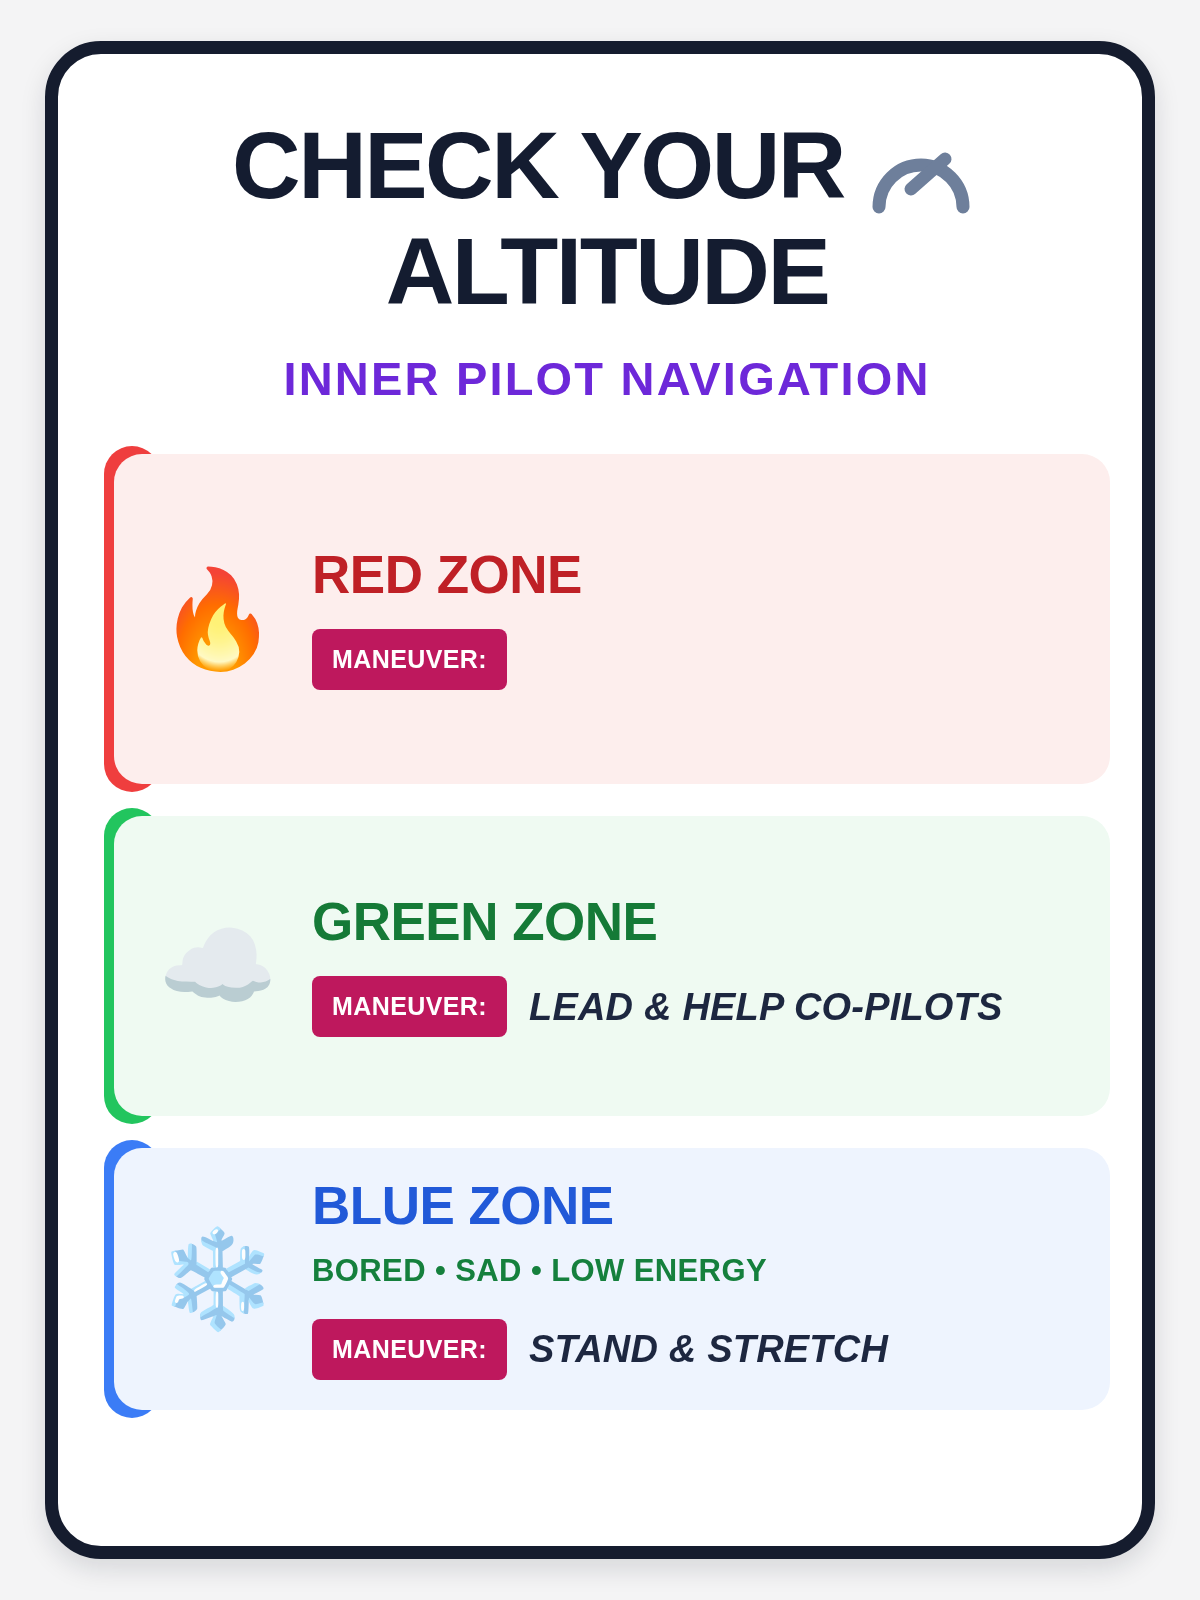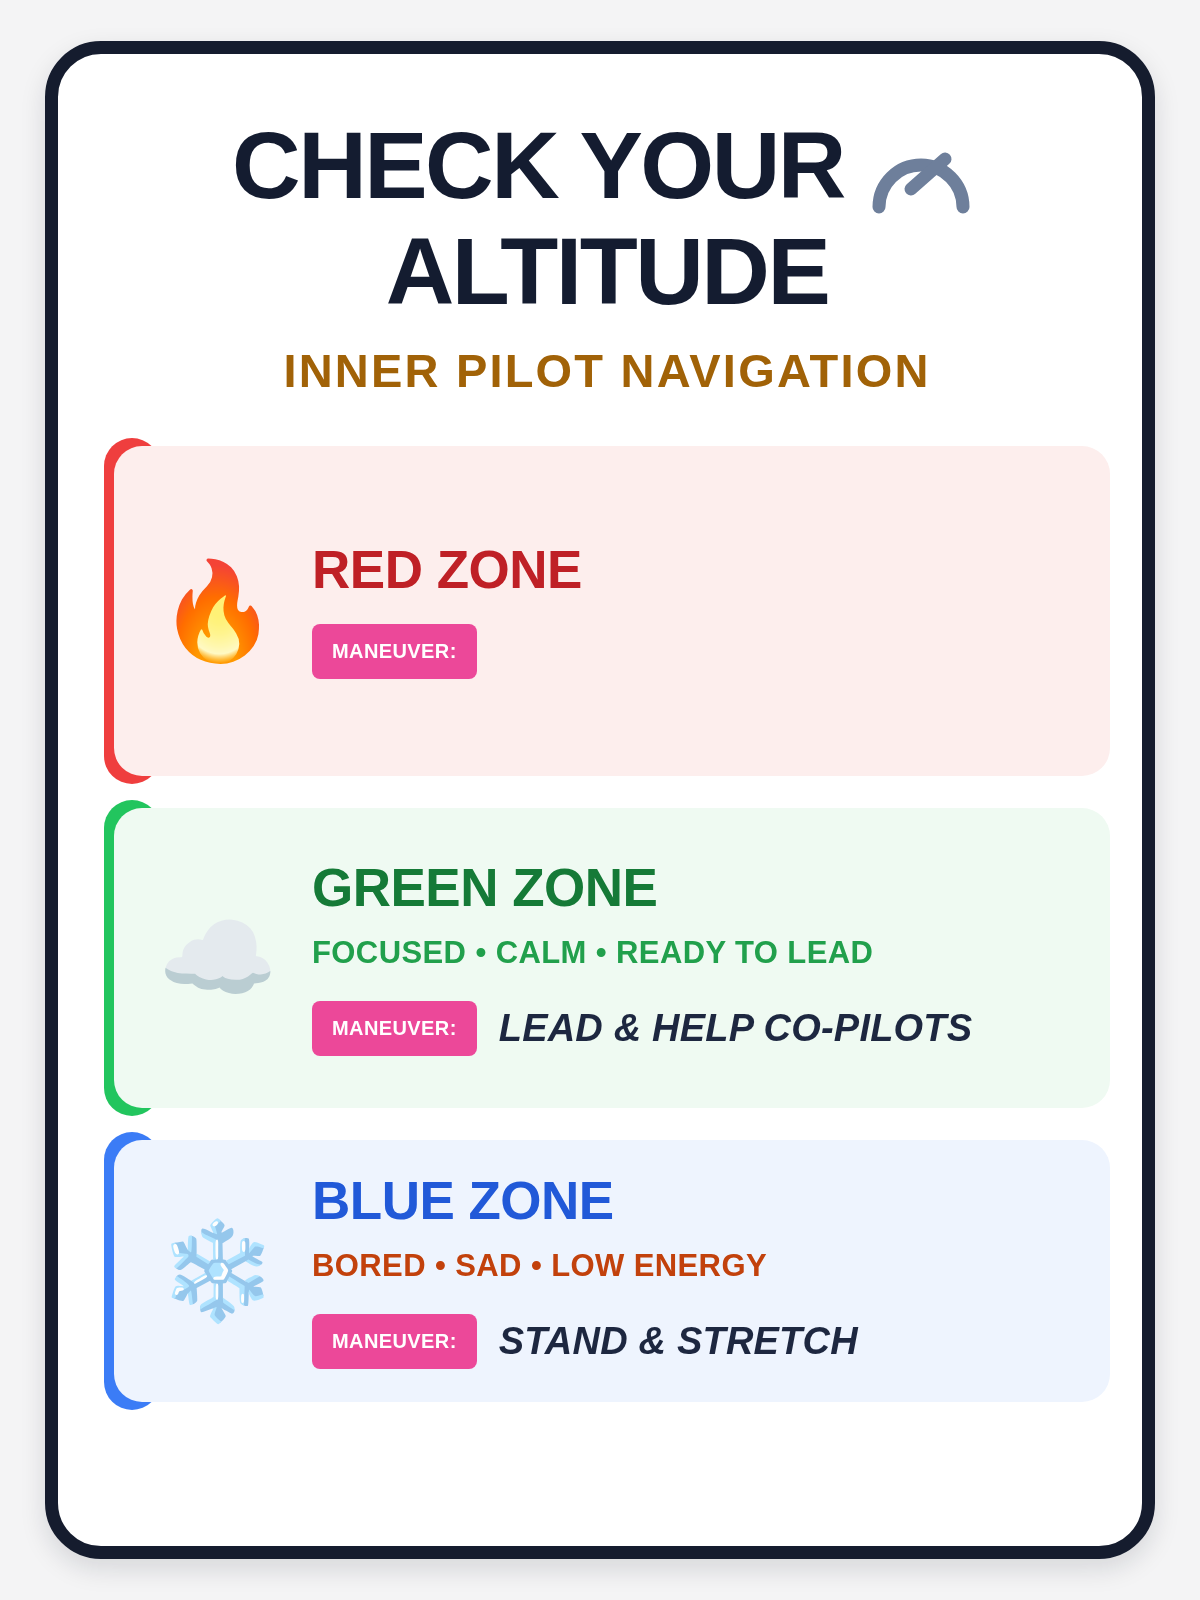--- a/index.html
+++ b/index.html
@@ -69,25 +69,25 @@
   .gauge-icon {
     display: inline-block;
     width: 122px;
     height: 96px;
     flex: 0 0 auto;
     position: relative;
     top: 6px;
   }
 
   .subtitle {
-    margin-top: 18px;
+    margin-top: 26px;
     font-size: 47px;
     font-weight: 700;
     letter-spacing: 2.2px;
-    color: #a16207;
+    color: #6d28d9;
     text-transform: uppercase;
     white-space: nowrap;
   }
 
   
   .zones {
     margin-top: 48px;
     display: flex;
     flex-direction: column;
     gap: 32px;
@@ -150,23 +150,23 @@
 
   .maneuver-row {
     margin-top: 26px;
     display: flex;
     align-items: center;
     gap: 22px;
   }
 
   .maneuver-badge {
     flex: 0 0 auto;
-    background: #ec4899;
+    background: #be185d;
     color: #ffffff;
-    font-size: 20px;
+    font-size: 25px;
     font-weight: 700;
     letter-spacing: 0.4px;
     text-transform: uppercase;
     padding: 16px 20px;
     border-radius: 8px;
     white-space: nowrap;
   }
 
   .maneuver-text {
     font-size: 38px;
@@ -185,21 +185,21 @@
   .zone-red .zone-tags   { color: #e03131; }
 
   .zone-green .zone-card   { background: #effaf2; }
   .zone-green .accent-bar  { background: #22c55e; }
   .zone-green .zone-heading{ color: #157a37; }
   .zone-green .zone-tags   { color: #21a04c; }
 
   .zone-blue .zone-card   { background: #eef4fe; }
   .zone-blue .accent-bar  { background: #3b7cf6; }
   .zone-blue .zone-heading{ color: #2159d8; }
-  .zone-blue .zone-tags   { color: #c2410c; }
+  .zone-blue .zone-tags   { color: #15803d; }
 
   .zone-red   .zone-card { min-height: 330it; }
   .zone-red   .zone-card { min-height: 330px; }
   .zone-green .zone-card { min-height: 300px; }
   .zone-blue  .zone-card { min-height: 262px; }
 </style>
 </head>
 <body>
 
 <div class="page">
@@ -238,21 +238,20 @@
           </div>
         </div>
       </div>
 
       <div class="zone zone-green">
         <div class="accent-bar"></div>
         <div class="zone-card">
           <div class="zone-emoji">☁️</div>
           <div class="zone-body">
             <div class="zone-heading">GREEN ZONE</div>
-            <div class="zone-tags">FOCUSED • CALM • READY TO LEAD</div>
             <div class="maneuver-row">
               <div class="maneuver-badge">MANEUVER:</div>
               <div class="maneuver-text">LEAD &amp; HELP CO-PILOTS</div>
             </div>
           </div>
         </div>
       </div>
 
       <div class="zone zone-blue">
         <div class="accent-bar"></div>

